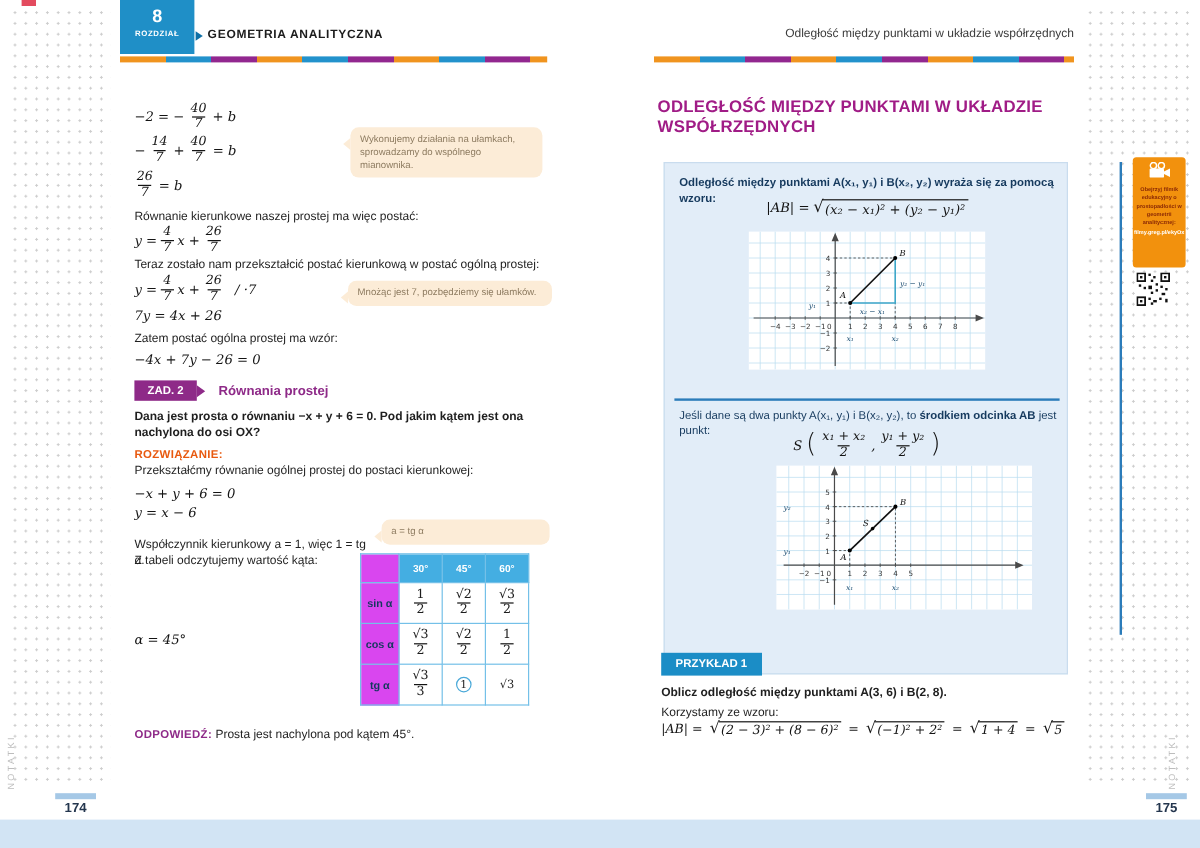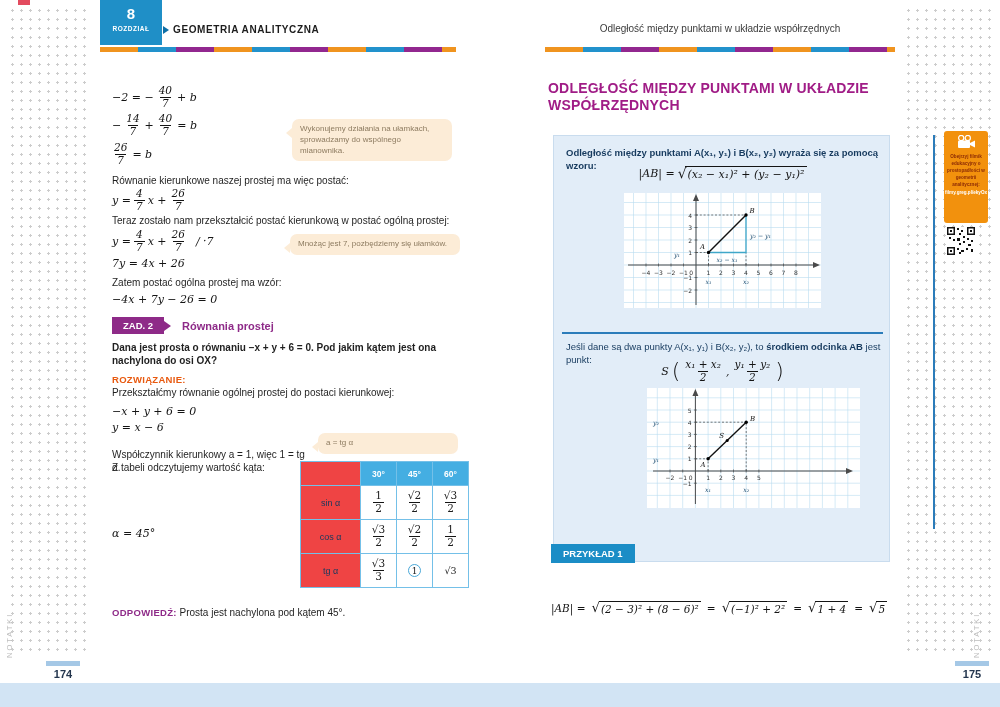--- a/index.html
+++ b/index.html
@@ -8,39 +8,39 @@
   .abs{position:absolute}
   .dots{background-image:radial-gradient(circle,#cccccc 1px,transparent 1.15px);background-size:9px 9px}
   .vtext{writing-mode:vertical-rl;transform:rotate(180deg);font-size:7.5px;letter-spacing:2px;color:#bdbdbd}
   .redmark{background:#e34b5f}
   .stripe{height:5px;background:repeating-linear-gradient(to right,#f0941f 0 38px,#2292cc 38px 76px,#92278f 76px 114px)}
   .chapterbox{background:#1f8fc7;color:#fff;text-align:center}
   .chnum{font-size:15px;font-weight:bold;padding-top:5px}
   .chlabel{font-size:6.5px;font-weight:bold;letter-spacing:.5px;padding-top:3px}
   .charrow{width:0;height:0;border-top:4px solid transparent;border-bottom:4px solid transparent;border-left:6px solid #0d6fa6}
   .htitle{font-weight:bold;font-size:10px;letter-spacing:.6px;color:#1c1c1c}
-  .rheader{font-size:10px;color:#3c3c3c;text-align:center}
+  .rheader{font-size:10px;color:#3c3c3c;text-align:right}
   .para{font-size:10px;line-height:1.32}
   .b{font-weight:bold}
   .eq{display:flex;align-items:center;gap:3px;font-family:"DejaVu Serif","DejaVu Sans",serif;font-style:italic;font-size:11px;color:#141414}
   .eqline{font-family:"DejaVu Serif","DejaVu Sans",serif;font-style:italic;font-size:11px;color:#141414}
   .frac{display:inline-flex;flex-direction:column;align-items:center;line-height:1.1;font-size:10.5px}
   .frac .den{border-top:1px solid #141414;padding:0 2px}
   .frac .num{padding:0 2px}
   .note{position:absolute;background:#fcecd7;border-radius:7px;color:#8d7b60;font-size:8px;line-height:1.35;padding:5px 8px}
   .note::before{content:"";position:absolute;left:-6px;top:9px;border:5px solid transparent;border-right:6px solid #fcecd7;border-left:0}
   .zadbadge{background:#8e2a88;color:#fff;font-weight:bold;font-size:9.5px;padding:3px 11px;display:inline-block;position:relative}
   .zadbadge::after{content:"";position:absolute;right:-7px;top:4px;border-top:5px solid transparent;border-bottom:5px solid transparent;border-left:7px solid #8e2a88}
   .zadtitle{color:#8e2a88;font-weight:bold;font-size:11px}
   .orange-label{color:#e8590f;font-weight:bold;font-size:9.5px;letter-spacing:.3px}
   .purple-label{color:#8e2a88;font-weight:bold;font-size:9.5px;letter-spacing:.3px}
   .trigtable{border-collapse:collapse;font-size:9px;border:1.5px solid #5eb5e4}
   .trigtable td{border:1px solid #74c0e8;text-align:center;vertical-align:middle}
   .trigtable .hd{background:#44aee2;color:#fff;font-weight:bold;height:24px;font-size:8.5px}
-  .trigtable .lb{background:#ef4444;color:#14395e;font-weight:normal;width:60px;font-size:9px}
+  .trigtable .lb{background:#d946ef;color:#14395e;font-weight:bold;width:32px;font-size:9px}
   .trigtable .vl{background:#fff;width:36px;height:34px;font-family:"DejaVu Serif","DejaVu Sans",serif;font-size:9.5px;color:#1d1d1d}
   .circ{display:inline-block;width:13px;height:13px;border:1px solid #49a8d8;border-radius:50%;line-height:13px;font-size:9px}
   .rtitle{font-weight:bold;font-size:14px;color:#a01c86;letter-spacing:.2px}
   .bluebox{background:#e2edf8;border:1px solid #c9dcee}
   .boxintro{font-size:9.5px;font-weight:bold;color:#163a5e;line-height:1.35}
   .midtext{font-size:9.5px;color:#163a5e;line-height:1.35}
   .sq{display:inline-flex;align-items:flex-end}
   .sq::before{content:"√";font-style:normal;font-size:1.25em;line-height:1.1;margin-right:-1px}
   .sq .rad{border-top:1px solid #141414;padding:1px 2px 0}
   .bigparen{font-style:normal;font-size:22px;line-height:1;font-family:"DejaVu Sans",sans-serif;font-weight:200;color:#141414}
@@ -113,21 +113,21 @@
       </span>
     <span>= b</span>
   </div>
   <div class="abs eq" style="left:112px;top:142px">
     <span class="frac">
         <span class="num">26</span>
         <span class="den">7</span>
       </span>
     <span>= b</span>
   </div>
-  <div class="note" style="left:292px;top:119px;width:160px">Wykonujemy działania na ułamkach, sprowadzamy do wspólnego mianownika.</div>
+  <div class="note" style="left:292px;top:106px;width:160px">Wykonujemy działania na ułamkach, sprowadzamy do wspólnego mianownika.</div>
 
   <div class="abs para" style="left:112px;top:174px;width:348px">Równanie kierunkowe naszej prostej ma więc postać:</div>
   <div class="abs eq" style="left:112px;top:188px">
     <span>y = </span>
     <span class="frac">
         <span class="num">4</span>
         <span class="den">7</span>
       </span>
     <span>x + </span>
     <span class="frac">
@@ -344,20 +344,22 @@
         <text class="sub" x="6" y="73.5">y₁</text>
         <text class="sub" x="61.1" y="103.5" text-anchor="middle">x₁</text>
         <text class="sub" x="99.2" y="103.5" text-anchor="middle">x₂</text>
       </g>
     </svg>
   </div>
   <div class="abs vline" style="left:933px;top:135px;width:2px;height:394px"></div>
 
   
   <div class="abs przyklad" style="left:551px;top:544px">PRZYKŁAD 1</div>
+  <div class="abs para b" style="left:551px;top:571px;width:360px">Oblicz odległość między punktami A(3, 6) i B(2, 8).</div>
+  <div class="abs para" style="left:551px;top:588px;width:360px">Korzystamy ze wzoru:</div>
   <div class="abs steps" style="left:551px;top:601px">
     <span>|AB| = </span>
     <span class="sq">
         <span class="rad">(2 − 3)² + (8 − 6)²</span>
       </span>
     <span>=</span>
     <span class="sq">
         <span class="rad">(−1)² + 2²</span>
       </span>
     <span>=</span>

